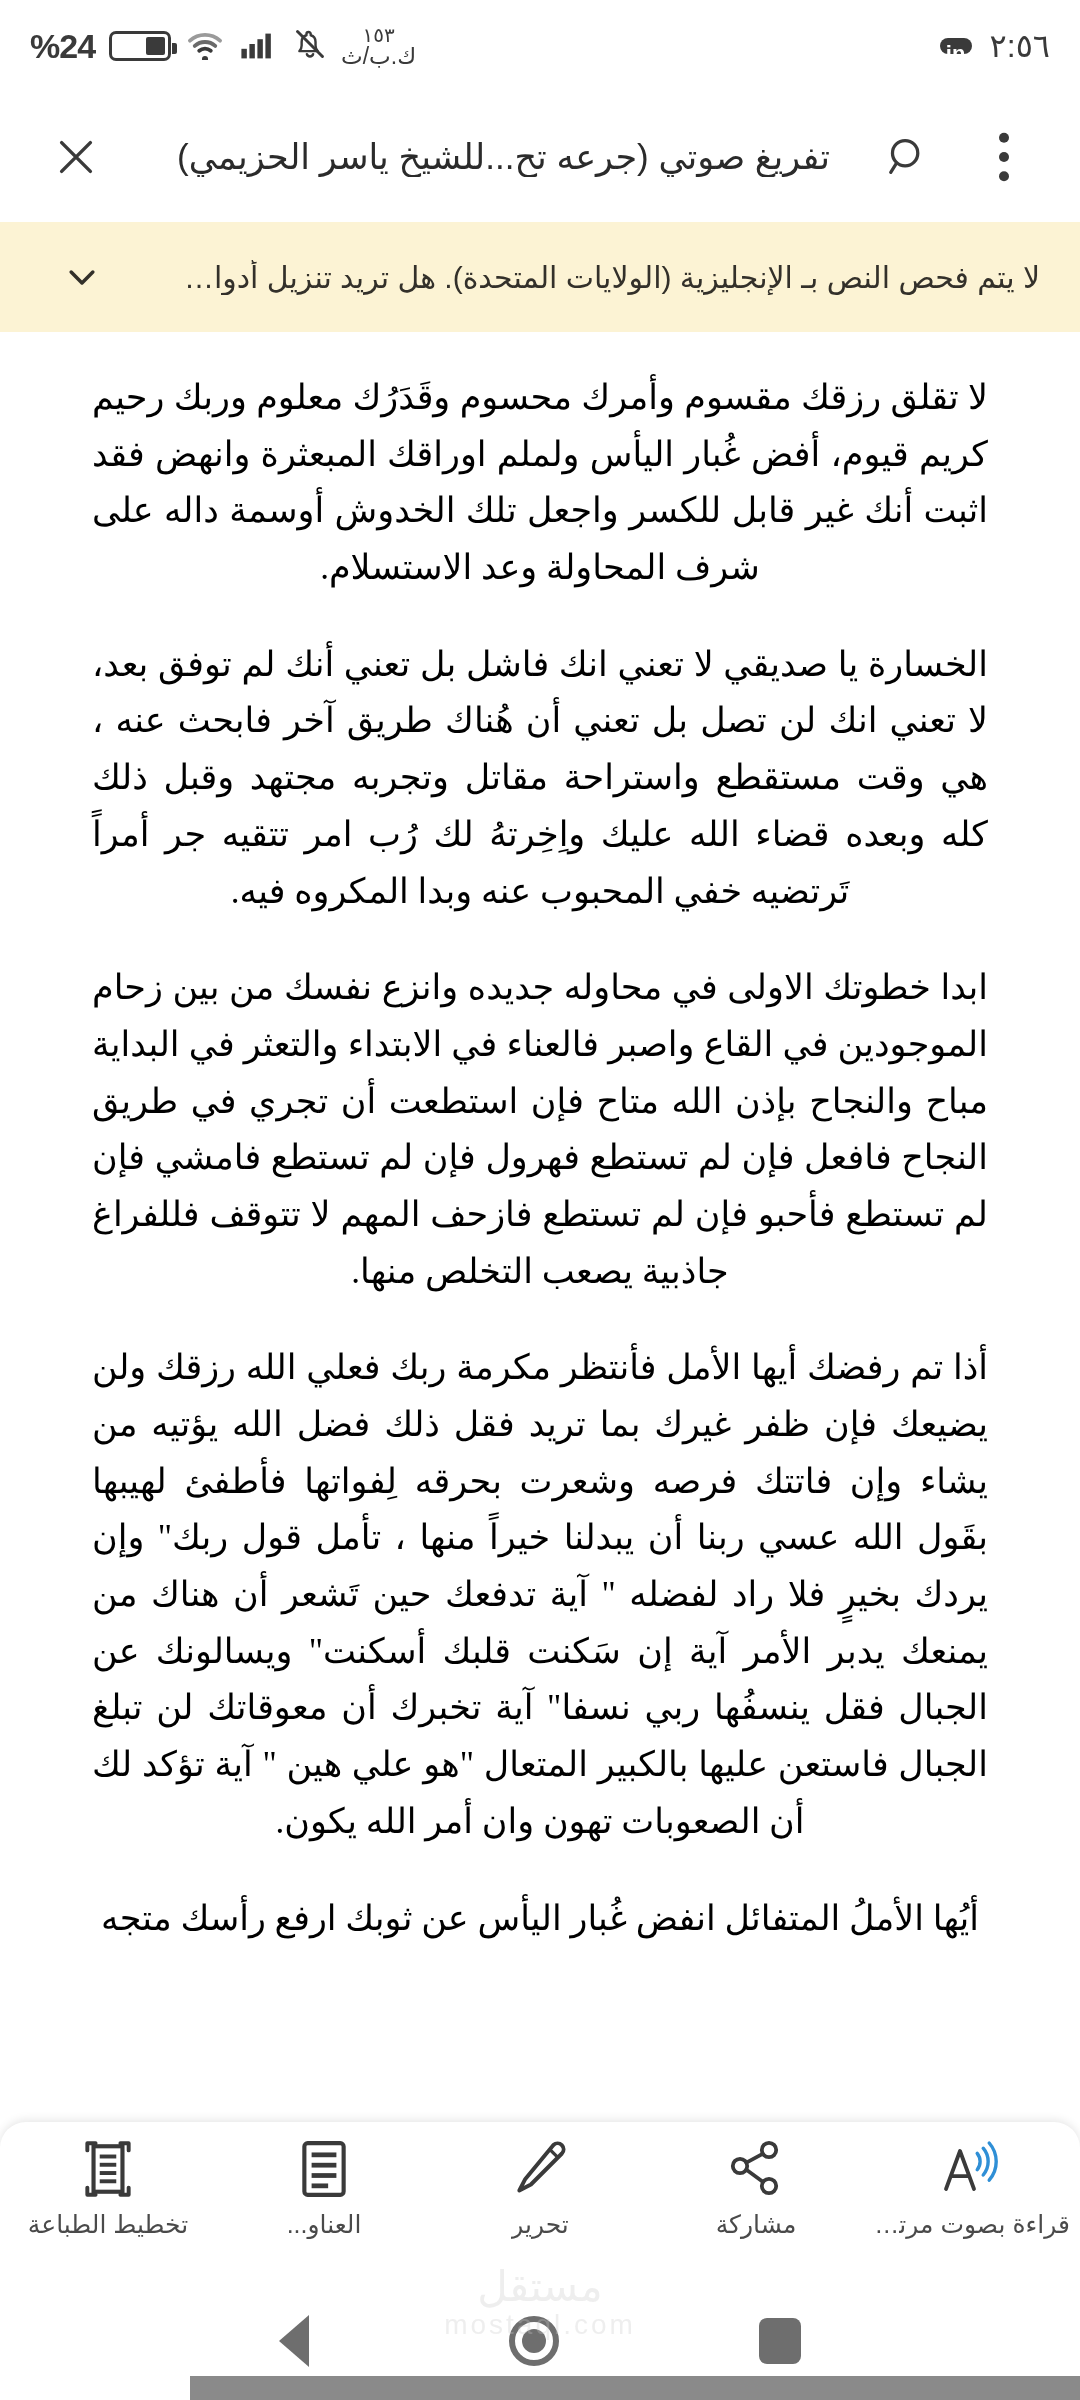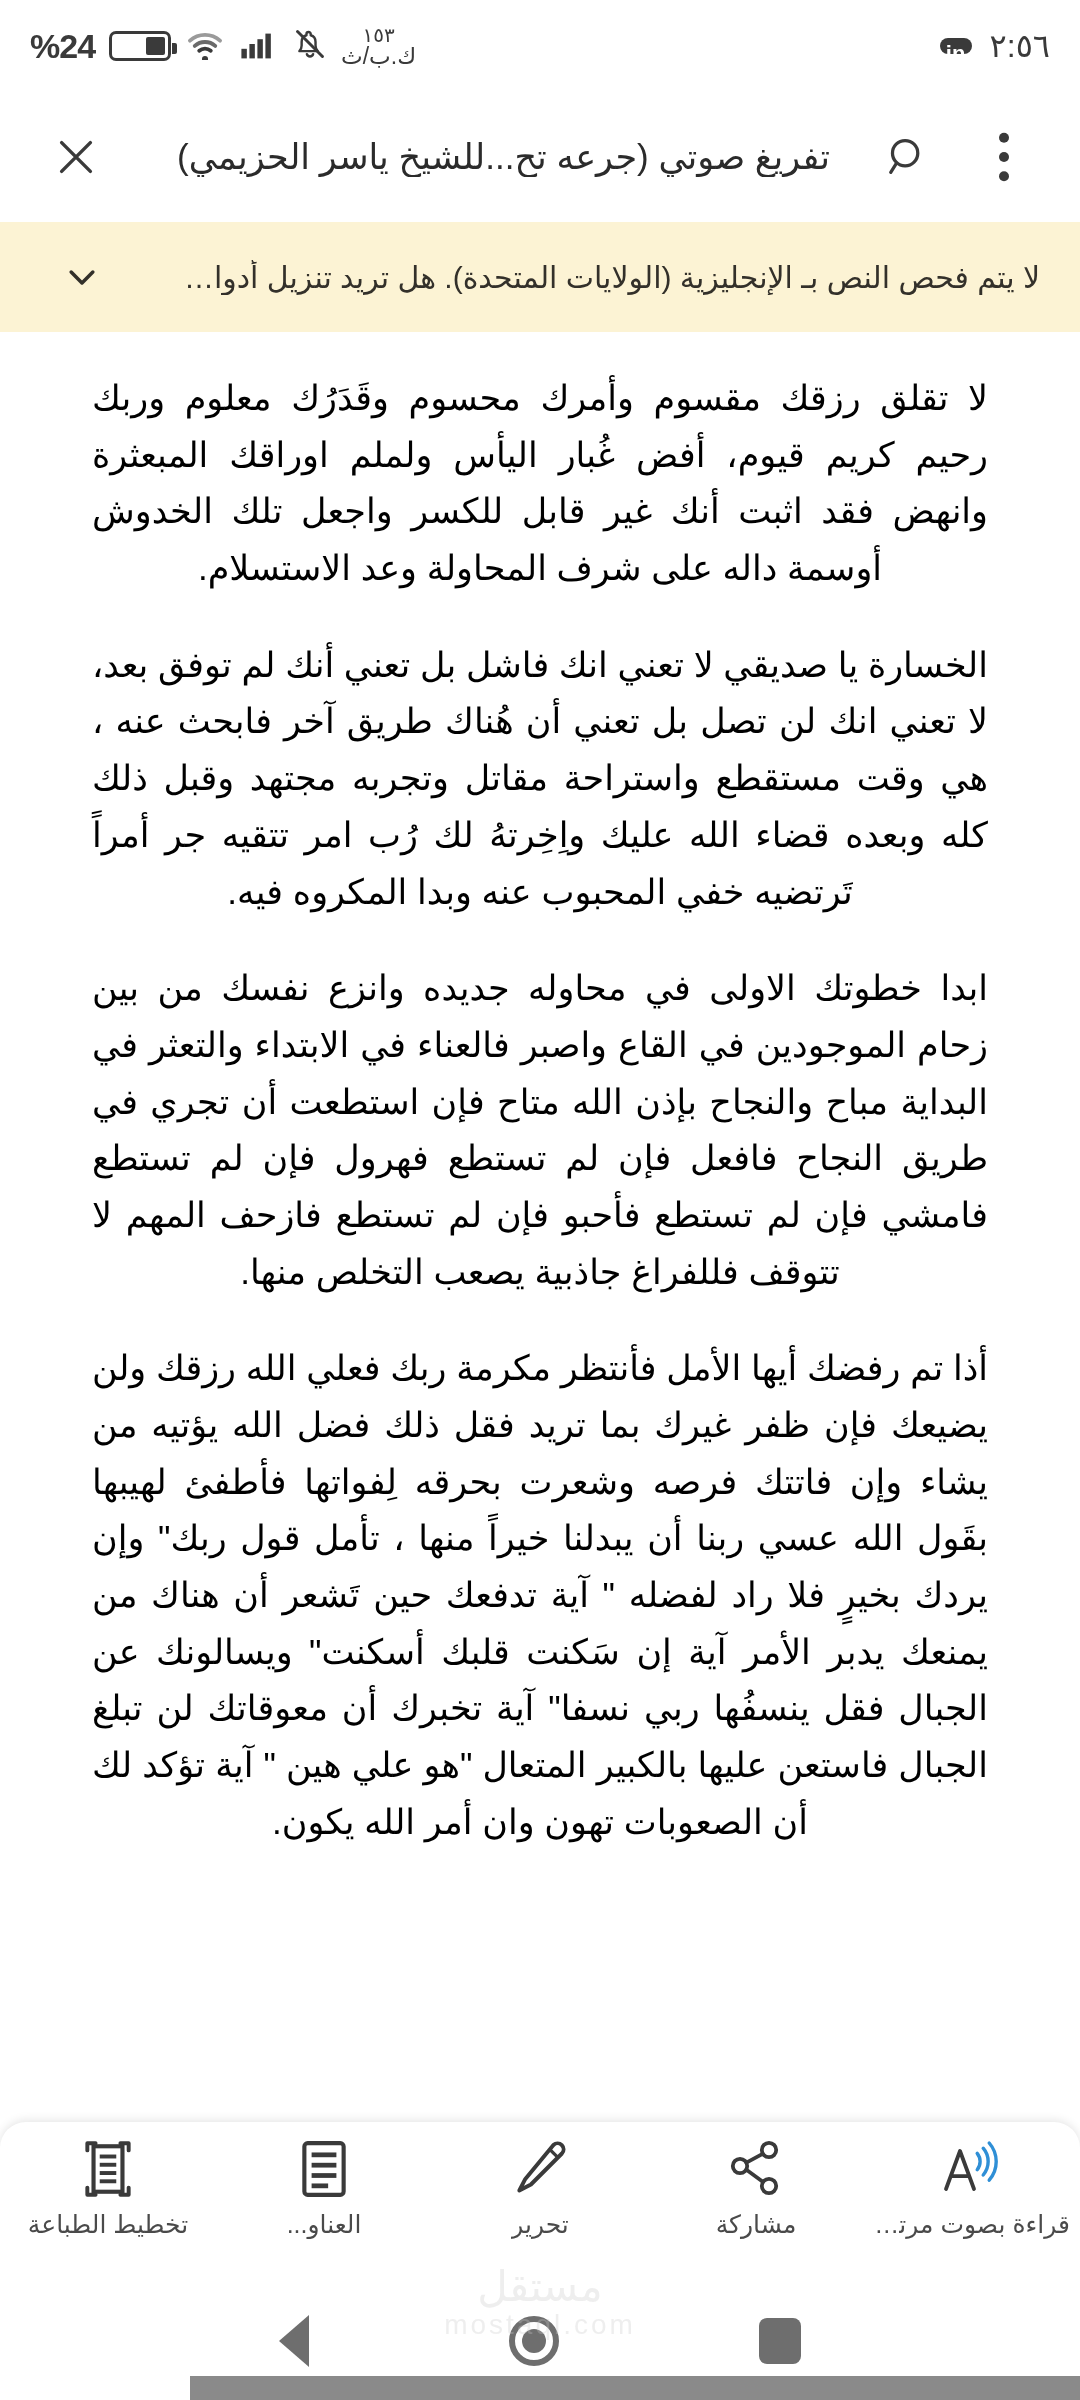--- a/index.html
+++ b/index.html
@@ -68,21 +68,21 @@
     padding-left:40px; white-space:nowrap; overflow:hidden; text-overflow:ellipsis;
   }
 
   
   .doc {
     position:absolute; top:332px; left:0; width:1080px; height:1790px;
     background:#ffffff; padding:38px 92px 0 92px;
     overflow:hidden;
   }
   .doc p {
-    font-family:Liberation Sans, sans-serif;
+    font-family:Liberation Serif, serif;
     font-size:35px; line-height:1.62; color:#000000;
     text-align:justify; text-align-last:center;
     margin-bottom:40px; direction:rtl;
   }
 
   
   .toolbar {
     position:absolute; bottom:118px; left:0; width:1080px; height:160px;
     background:#ffffff; border-radius:26px 26px 0 0;
     box-shadow:0 -2px 10px rgba(0,0,0,0.10);
@@ -206,20 +206,21 @@
         <path d="M5.5 9 12 15.6 18.5 9" fill="none" stroke="#33302a" stroke-width="2.1" stroke-linecap="round" stroke-linejoin="round"></path>
       </svg>
     </div>
   </div>
 
   <div class="doc">
     <p>لا تقلق رزقك مقسوم وأمرك محسوم وقَدَرُك معلوم وربك رحيم كريم قيوم، أفض غُبار اليأس ولملم اوراقك المبعثرة وانهض فقد اثبت أنك غير قابل للكسر واجعل تلك الخدوش أوسمة داله على شرف المحاولة وعد الاستسلام.</p>
     <p>الخسارة يا صديقي لا تعني انك فاشل بل تعني أنك لم توفق بعد، لا تعني انك لن تصل بل تعني أن هُناك طريق آخر فابحث عنه ، هي وقت مستقطع واستراحة مقاتل وتجربه مجتهد وقبل ذلك كله وبعده قضاء الله عليك واِخِرتهُ لك رُب امر تتقيه جر أمراً تَرتضيه خفي المحبوب عنه وبدا المكروه فيه.</p>
     <p>ابدا خطوتك الاولى في محاوله جديده وانزع نفسك من بين زحام الموجودين في القاع واصبر فالعناء في الابتداء والتعثر في البداية مباح والنجاح بإذن الله متاح فإن استطعت أن تجري في طريق النجاح فافعل فإن لم تستطع فهرول فإن لم تستطع فامشي فإن لم تستطع فأحبو فإن لم تستطع فازحف المهم لا تتوقف فللفراغ جاذبية يصعب التخلص منها.</p>
     <p>أذا تم رفضك أيها الأمل فأنتظر مكرمة ربك فعلي الله رزقك ولن يضيعك فإن ظفر غيرك بما تريد فقل ذلك فضل الله يؤتيه من يشاء وإن فاتتك فرصه وشعرت بحرقه لِفواتها فأطفئ لهيبها بقَول الله عسي ربنا أن يبدلنا خيراً منها ، تأمل قول ربك" وإن يردك بخيرٍ فلا راد لفضله " آية تدفعك حين تَشعر أن هناك من يمنعك يدبر الأمر آية إن سَكنت قلبك أسكنت" ويسالونك عن الجبال فقل ينسفُها ربي نسفا" آية تخبرك أن معوقاتك لن تبلغ الجبال فاستعن عليها بالكبير المتعال "هو علي هين " آية تؤكد لك أن الصعوبات تهون وان أمر الله يكون.</p>
+    <p>أيُها الأملُ المتفائل انفض غُبار اليأس عن ثوبك ارفع رأسك متجه</p>
   </div>
 
   <div class="toolbar">
 
     <div class="tb-item">
       <span class="tb-icon">
         <svg width="68" height="62" viewBox="0 0 34 30">
           <path d="M4 25 11 6 18 25 M7.3 18.6h7.4" fill="none" stroke="#3a3a3a" stroke-width="1.9" stroke-linecap="round" stroke-linejoin="round"></path>
           <path d="M19.6 7.2a6.5 6.5 0 0 1 0 8.2" fill="none" stroke="#2f8fd6" stroke-width="1.7" stroke-linecap="round"></path>
           <path d="M22.6 4.6a10.3 10.3 0 0 1 0 13.4" fill="none" stroke="#2f8fd6" stroke-width="1.7" stroke-linecap="round"></path>

